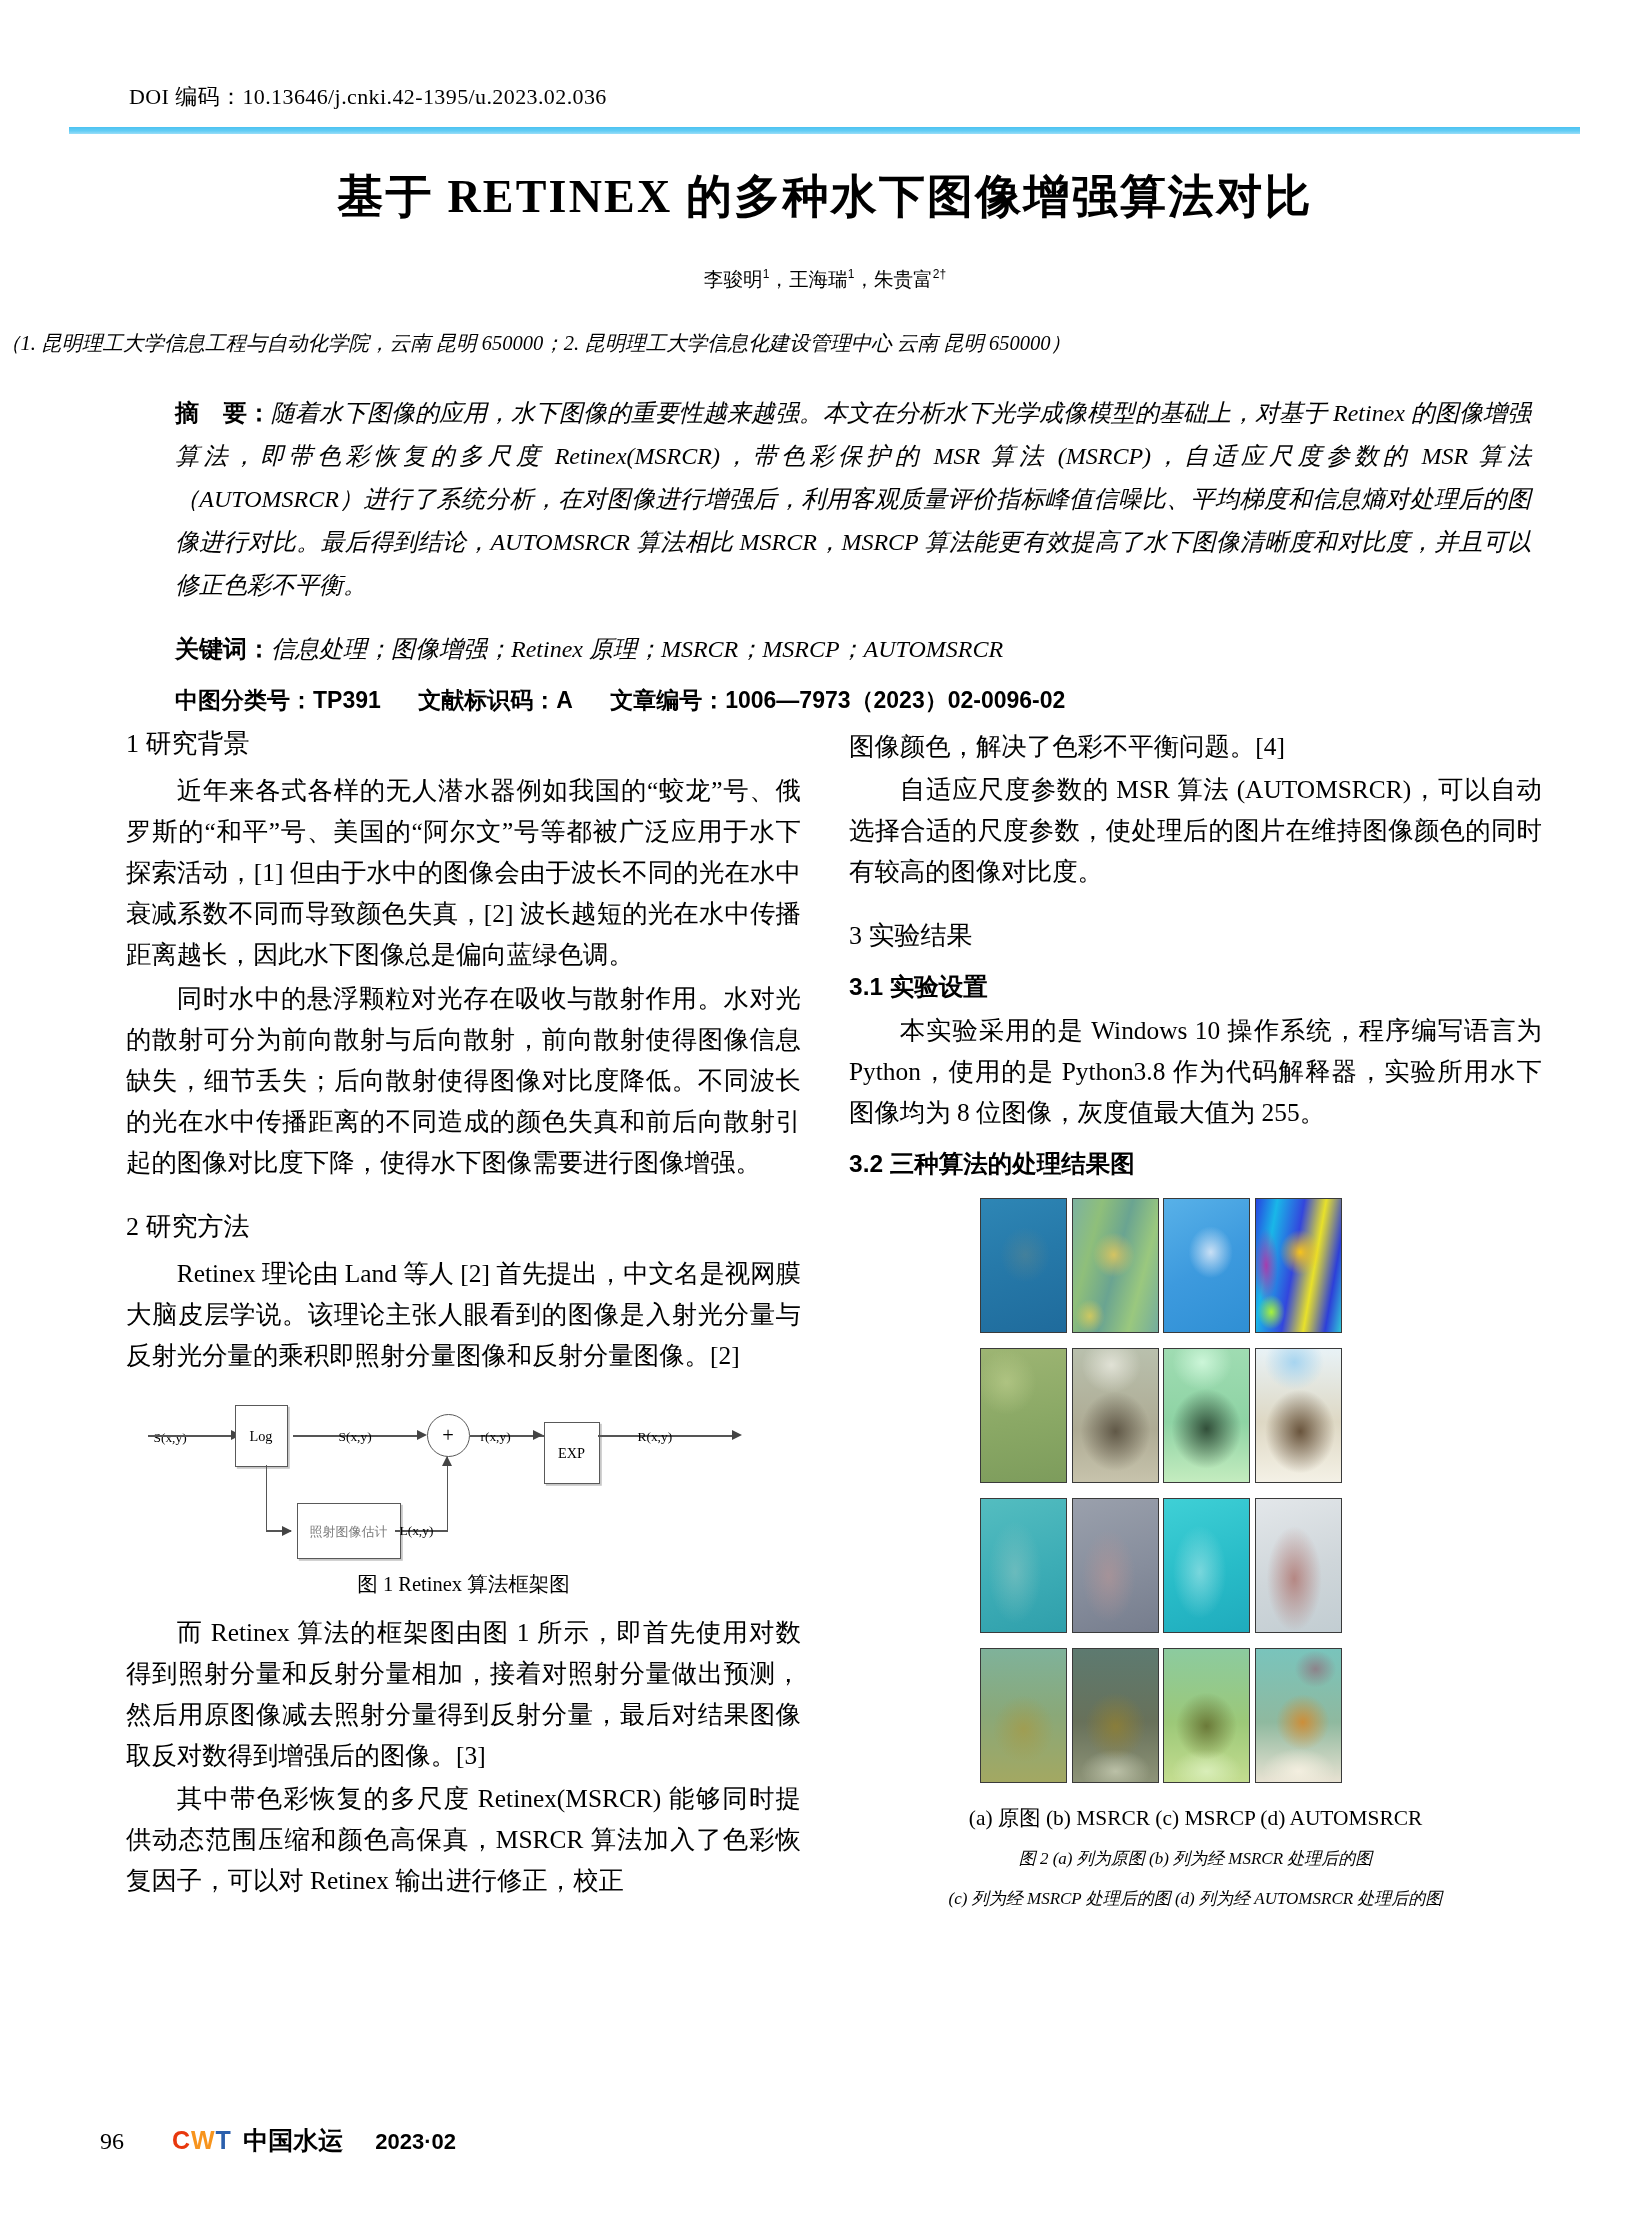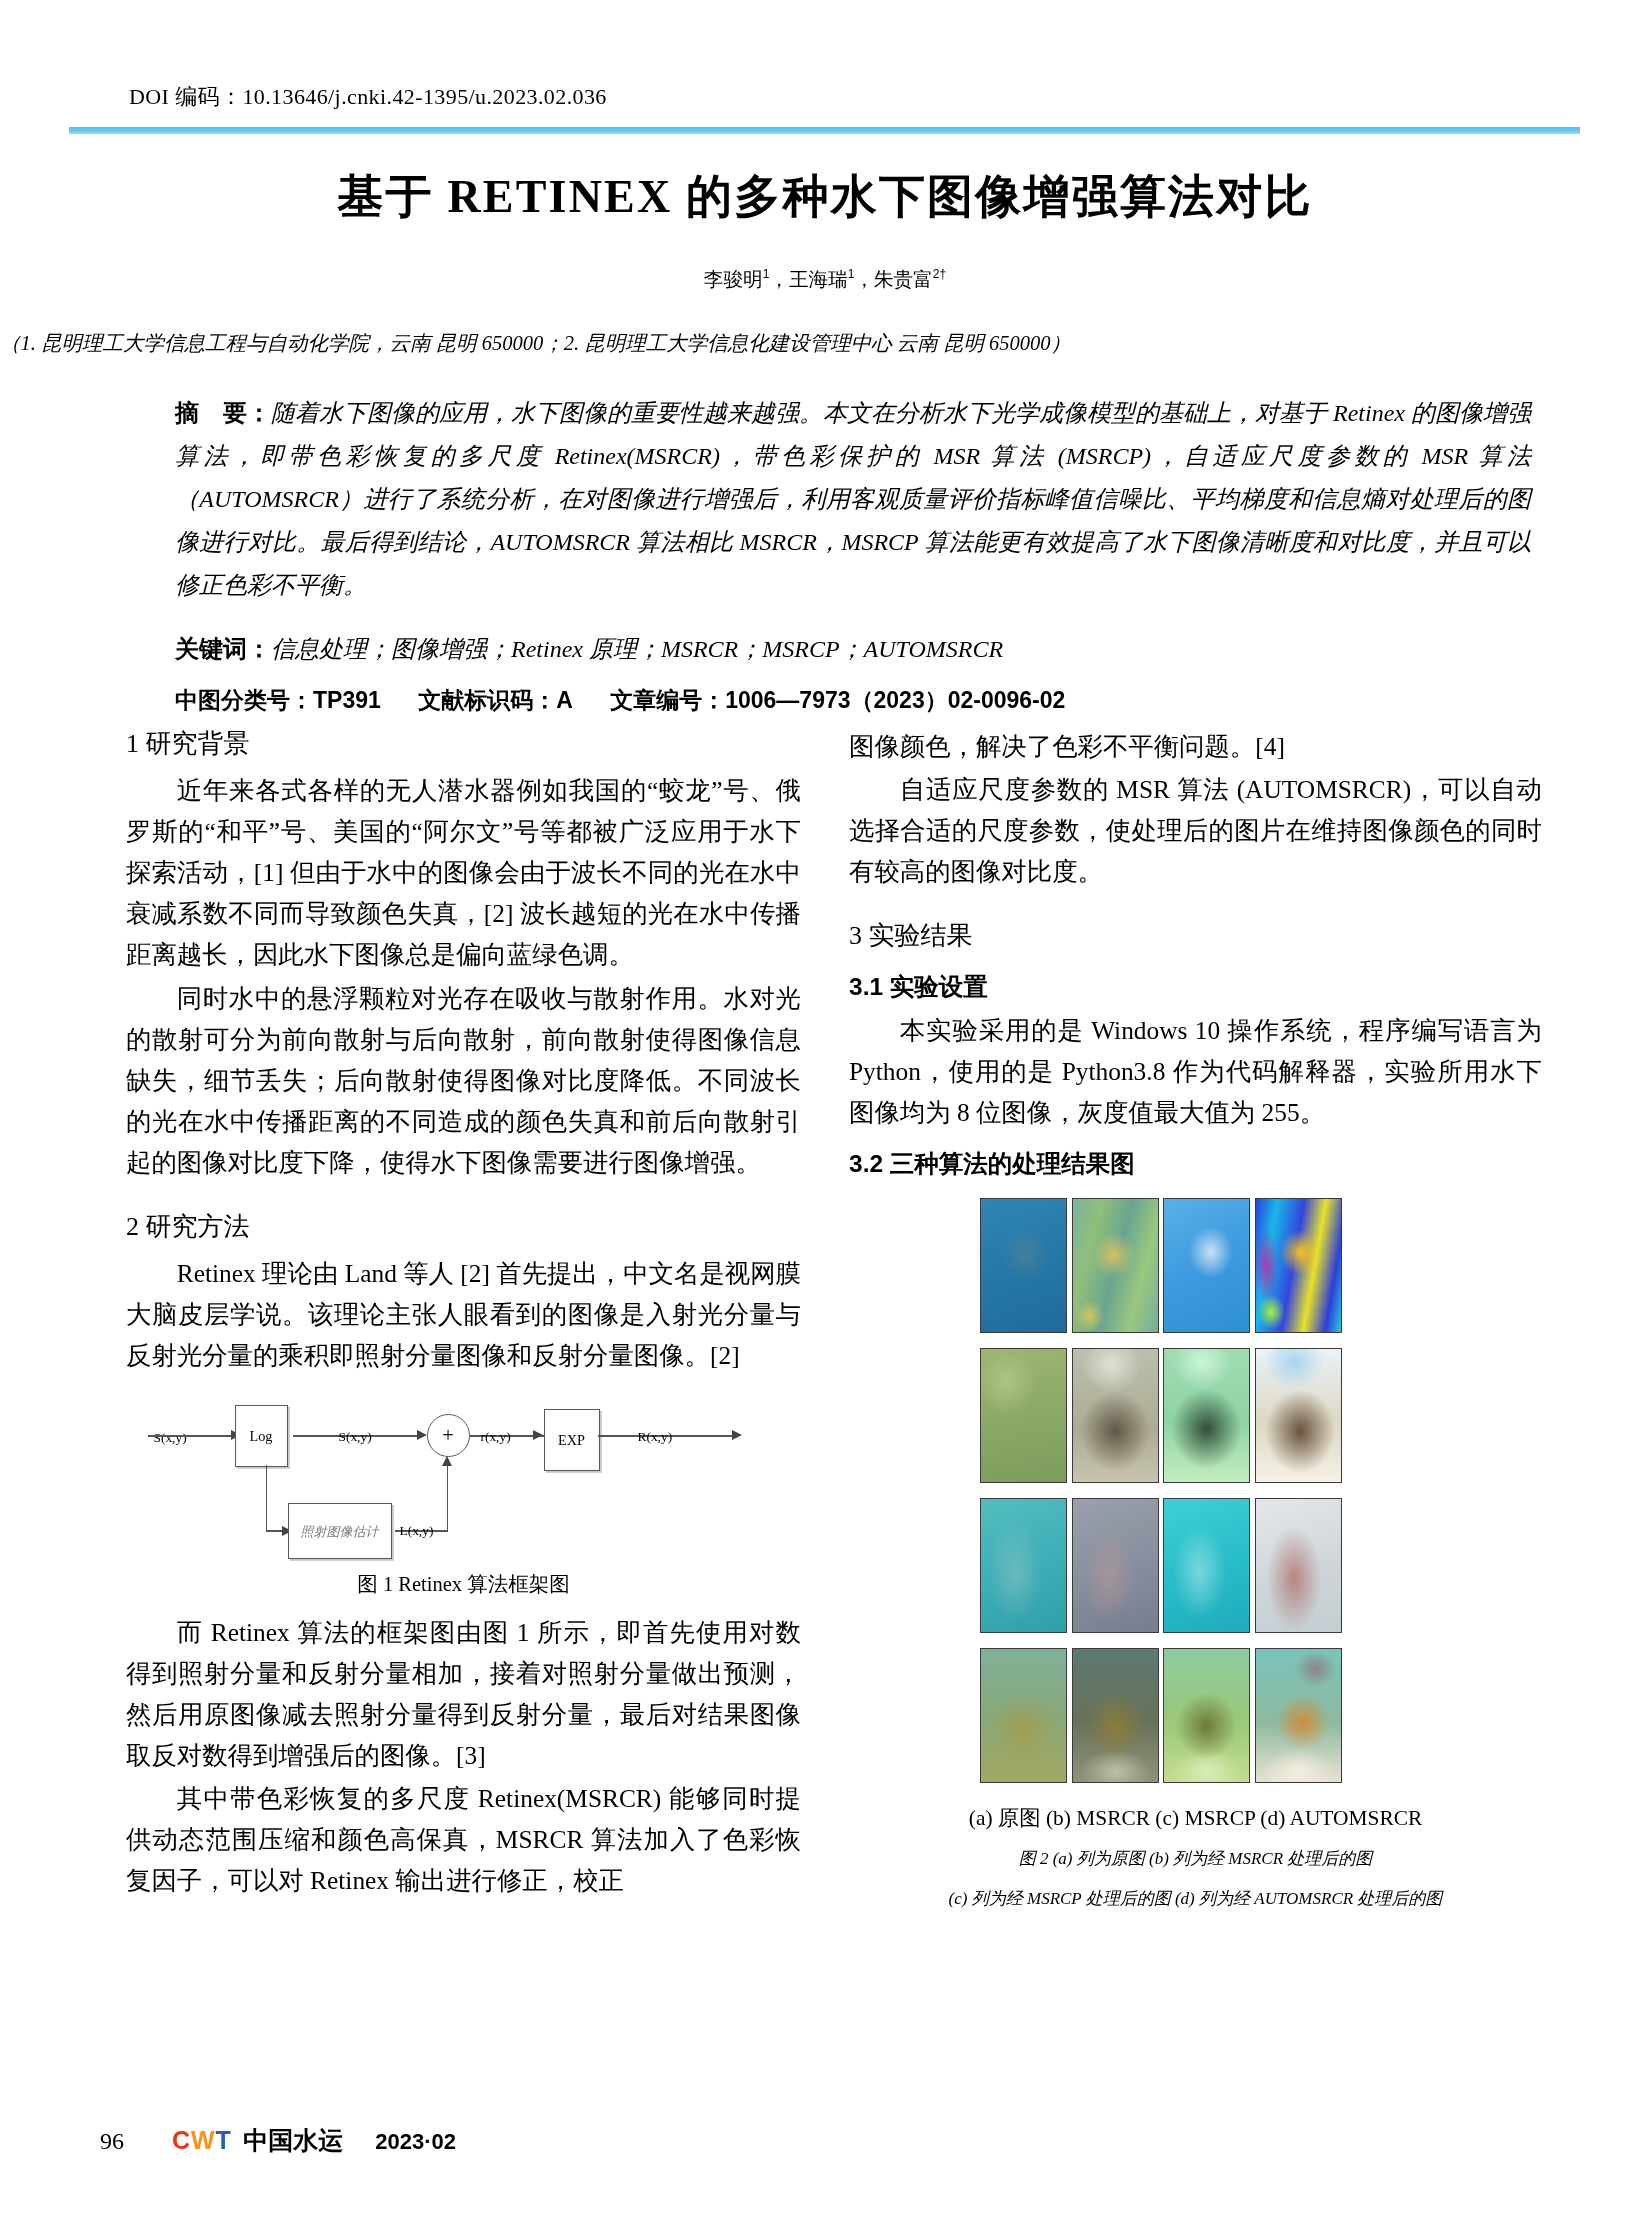--- a/index.html
+++ b/index.html
@@ -122,33 +122,33 @@
       <div class="arr-r" style="left:278px;top:39px;"></div>
 
       <div class="circle" style="left:288px;top:23px;width:41px;height:41px;">
           <span>+</span>
         </div>
 
       <div class="hline" style="left:331px;top:44px;width:74px;"></div>
       <span class="flabel" style="left:342px;top:24.5px;">r(x,y)</span>
       <div class="arr-r" style="left:394px;top:39px;"></div>
 
-      <div class="box" style="left:405px;top:18px;width:54px;height:60px;">
+      <div class="box" style="left:405px;top:31px;width:54px;height:60px;">
           <span>EXP</span>
         </div>
 
       <div class="hline" style="left:459px;top:44px;width:134px;"></div>
       <span class="flabel" style="left:499px;top:24.5px;">R(x,y)</span>
       <div class="arr-r" style="left:593px;top:39px;"></div>
 
       <div class="vline" style="left:127px;top:74px;height:67px;"></div>
       <div class="hline" style="left:127px;top:139px;width:25px;"></div>
       <div class="arr-r" style="left:143px;top:135px;"></div>
 
-      <div class="box" style="left:149px;top:112px;width:102px;height:54px;font-style:italic;">
+      <div class="box" style="left:158px;top:112px;width:102px;height:54px;">
           <span class="gray" style="font-size:13px;">照射图像估计</span>
         </div>
 
       <div class="hline" style="left:256px;top:139px;width:53px;"></div>
       <span class="flabel" style="left:261px;top:119px;">L(x,y)</span>
       <div class="vline" style="left:308px;top:66px;height:74px;"></div>
       <div class="arr-u" style="left:303px;top:65px;"></div>
     </div>
     <div class="figcaption">图 1  Retinex 算法框架图</div>
 

